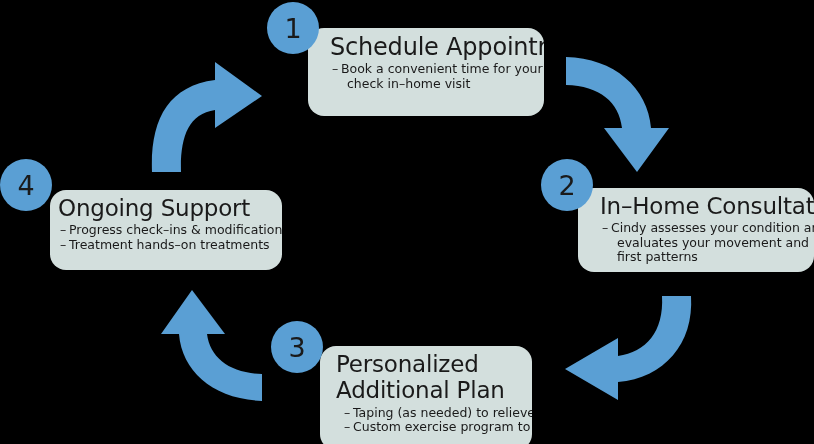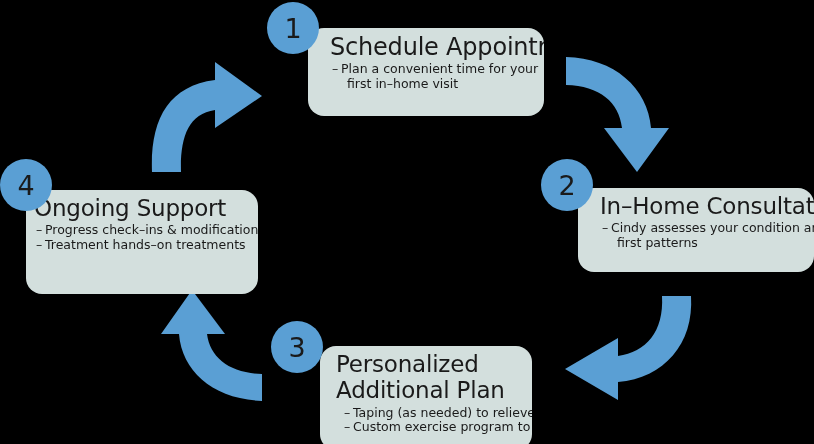--- a/index.html
+++ b/index.html
@@ -80,21 +80,21 @@
   #box-1 .step-bullets { margin-left: 2px; }
 
   #box-2 { left: 578px; top: 188px; width: 236px; height: 84px; }
   #box-2 .step-title { font-size: 23px; margin: 0 0 1px 0; }
   #box-2 .step-bullets { margin-left: 2px; }
 
   #box-3 { left: 320px; top: 346px; width: 212px; height: 104px; padding-left: 16px; }
   #box-3 .step-title { font-size: 23px; margin: 0; }
   #box-3 .step-bullets { margin-left: 8px; margin-top: 2px; }
 
-  #box-4 { left: 26px;  top: 190px; width: 232px; height: 104px; padding-left: 8px; }
+  #box-4 { left: 50px;  top: 190px; width: 232px; height: 80px; padding-left: 8px; }
   #box-4 .step-title { font-size: 23px; margin: 0 0 1px 0; }
   #box-4 .step-bullets { margin-left: 2px; }
 
   
   #badge-1 { left: 267px; top: 2px; }
   #badge-2 { left: 541px; top: 159px; }
   #badge-3 { left: 271px; top: 321px; }
   #badge-4 { left: 0px;   top: 159px; }
 </style>
 </head>
@@ -151,38 +151,41 @@
 
   <div class="badge" id="badge-1">
     <span>1</span>
   </div>
 
   <div class="step-box" id="box-1">
     <div class="step-title">Schedule Appointment</div>
     <ul class="step-bullets">
       <li>
         <span class="dash">–</span>
-        <span>Plan a convenient time for your</span>
+        <span>Book a convenient time for your</span>
       </li>
       <li class="cont">
-        <span>first in–home visit</span>
+        <span>check in–home visit</span>
       </li>
     </ul>
   </div>
 
   <div class="badge" id="badge-2">
     <span>2</span>
   </div>
 
   <div class="step-box" id="box-2">
     <div class="step-title">In–Home Consultation</div>
     <ul class="step-bullets">
       <li>
         <span class="dash">–</span>
         <span>Cindy assesses your condition and</span>
+      </li>
+      <li class="cont">
+        <span>evaluates your movement and</span>
       </li>
       <li class="cont">
         <span>first patterns</span>
       </li>
     </ul>
   </div>
 
   <div class="badge" id="badge-3">
     <span>3</span>
   </div>

